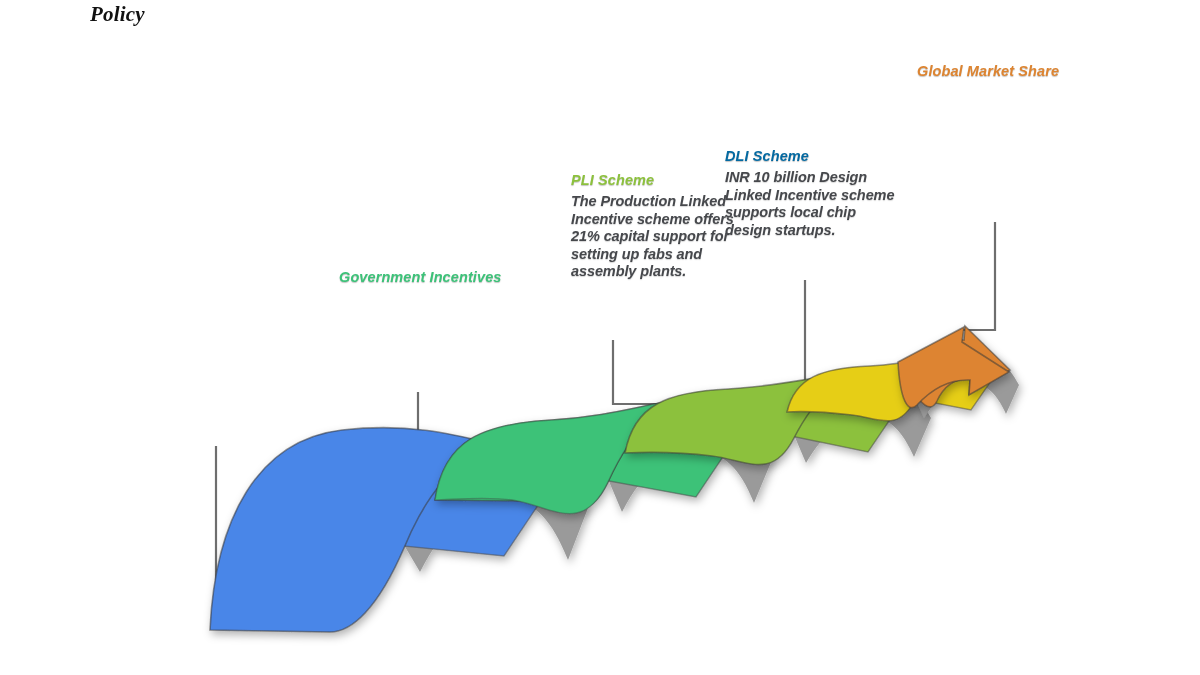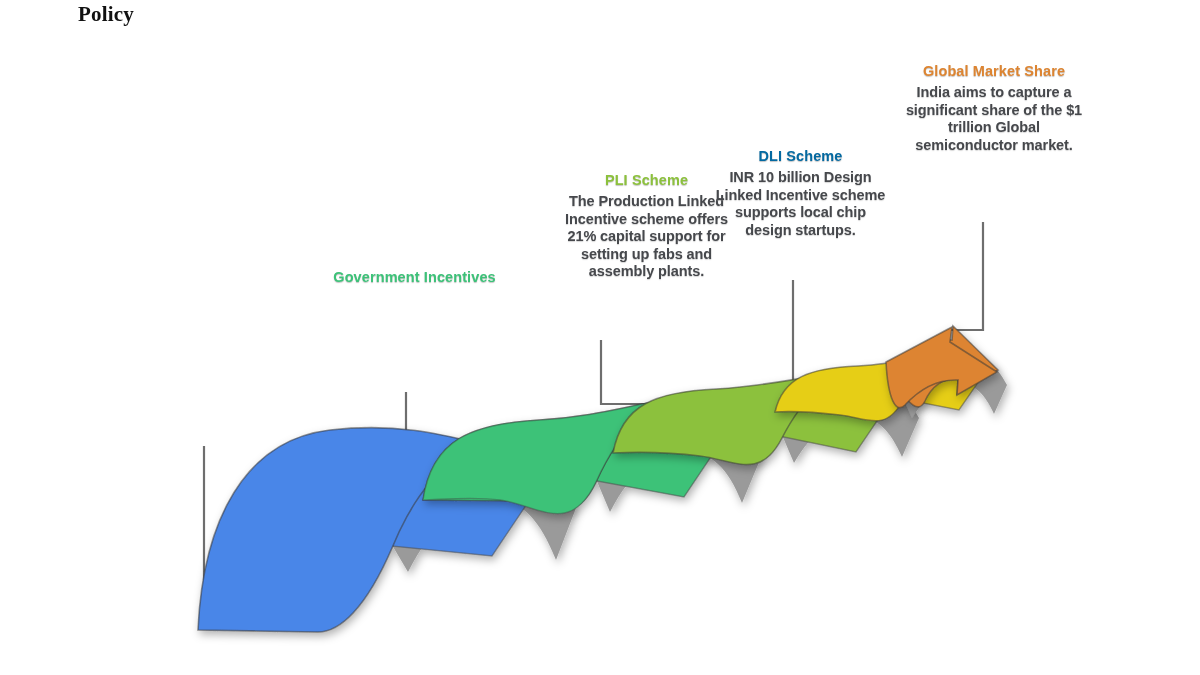--- a/index.html
+++ b/index.html
@@ -3,37 +3,36 @@
 <meta charset="utf-8">
 <style>
   html,body{margin:0;padding:0;}
   body{
     width:1200px;height:675px;
     background:#ffffff;
     font-family:"Liberation Sans", sans-serif;
     overflow:hidden;
     position:relative;
   }
-  #canvas{position:absolute;left:0;top:0;width:1088px;height:675px;}
+  #canvas{position:absolute;left:12px;top:0;width:1088px;height:675px;font-style:italic;}
 
   .page-title{
     position:absolute;
     left:78px; top:2px;
     font-family:"Liberation Serif", serif;
     font-weight:bold;
     font-size:21px;
     color:#111111;
     letter-spacing:.2px;
   }
 
   svg.ribbon{position:absolute;left:0;top:0;width:1200px;height:675px;}
 
   .block{
     position:absolute;
-    text-align:center;
   }
   .block .head{
     font-weight:bold;
     font-size:14.5px;
     line-height:17px;
     letter-spacing:.1px;
     margin:0 0 4px 0;
     text-shadow:0 1px 1px rgba(120,120,120,.45);
   }
   .block .body{
@@ -151,16 +150,15 @@
     <div class="body">The Production Linked Incentive scheme offers 21%  capital support for setting up fabs and assembly plants.</div>
   </div>
 
   <div class="block" id="b3">
     <div class="head" style="color: #0369a1;">DLI Scheme</div>
     <div class="body">INR 10 billion Design Linked Incentive scheme supports local chip design startups.</div>
   </div>
 
   <div class="block" id="b4">
     <div class="head" style="color: rgb(221, 132, 48);">Global Market Share</div>
-    <div class="body">India aims to capture a significant share of the $1 trillion Global semiconductor market.</div>
   </div>
 
 </div>
 
 </body></html>

